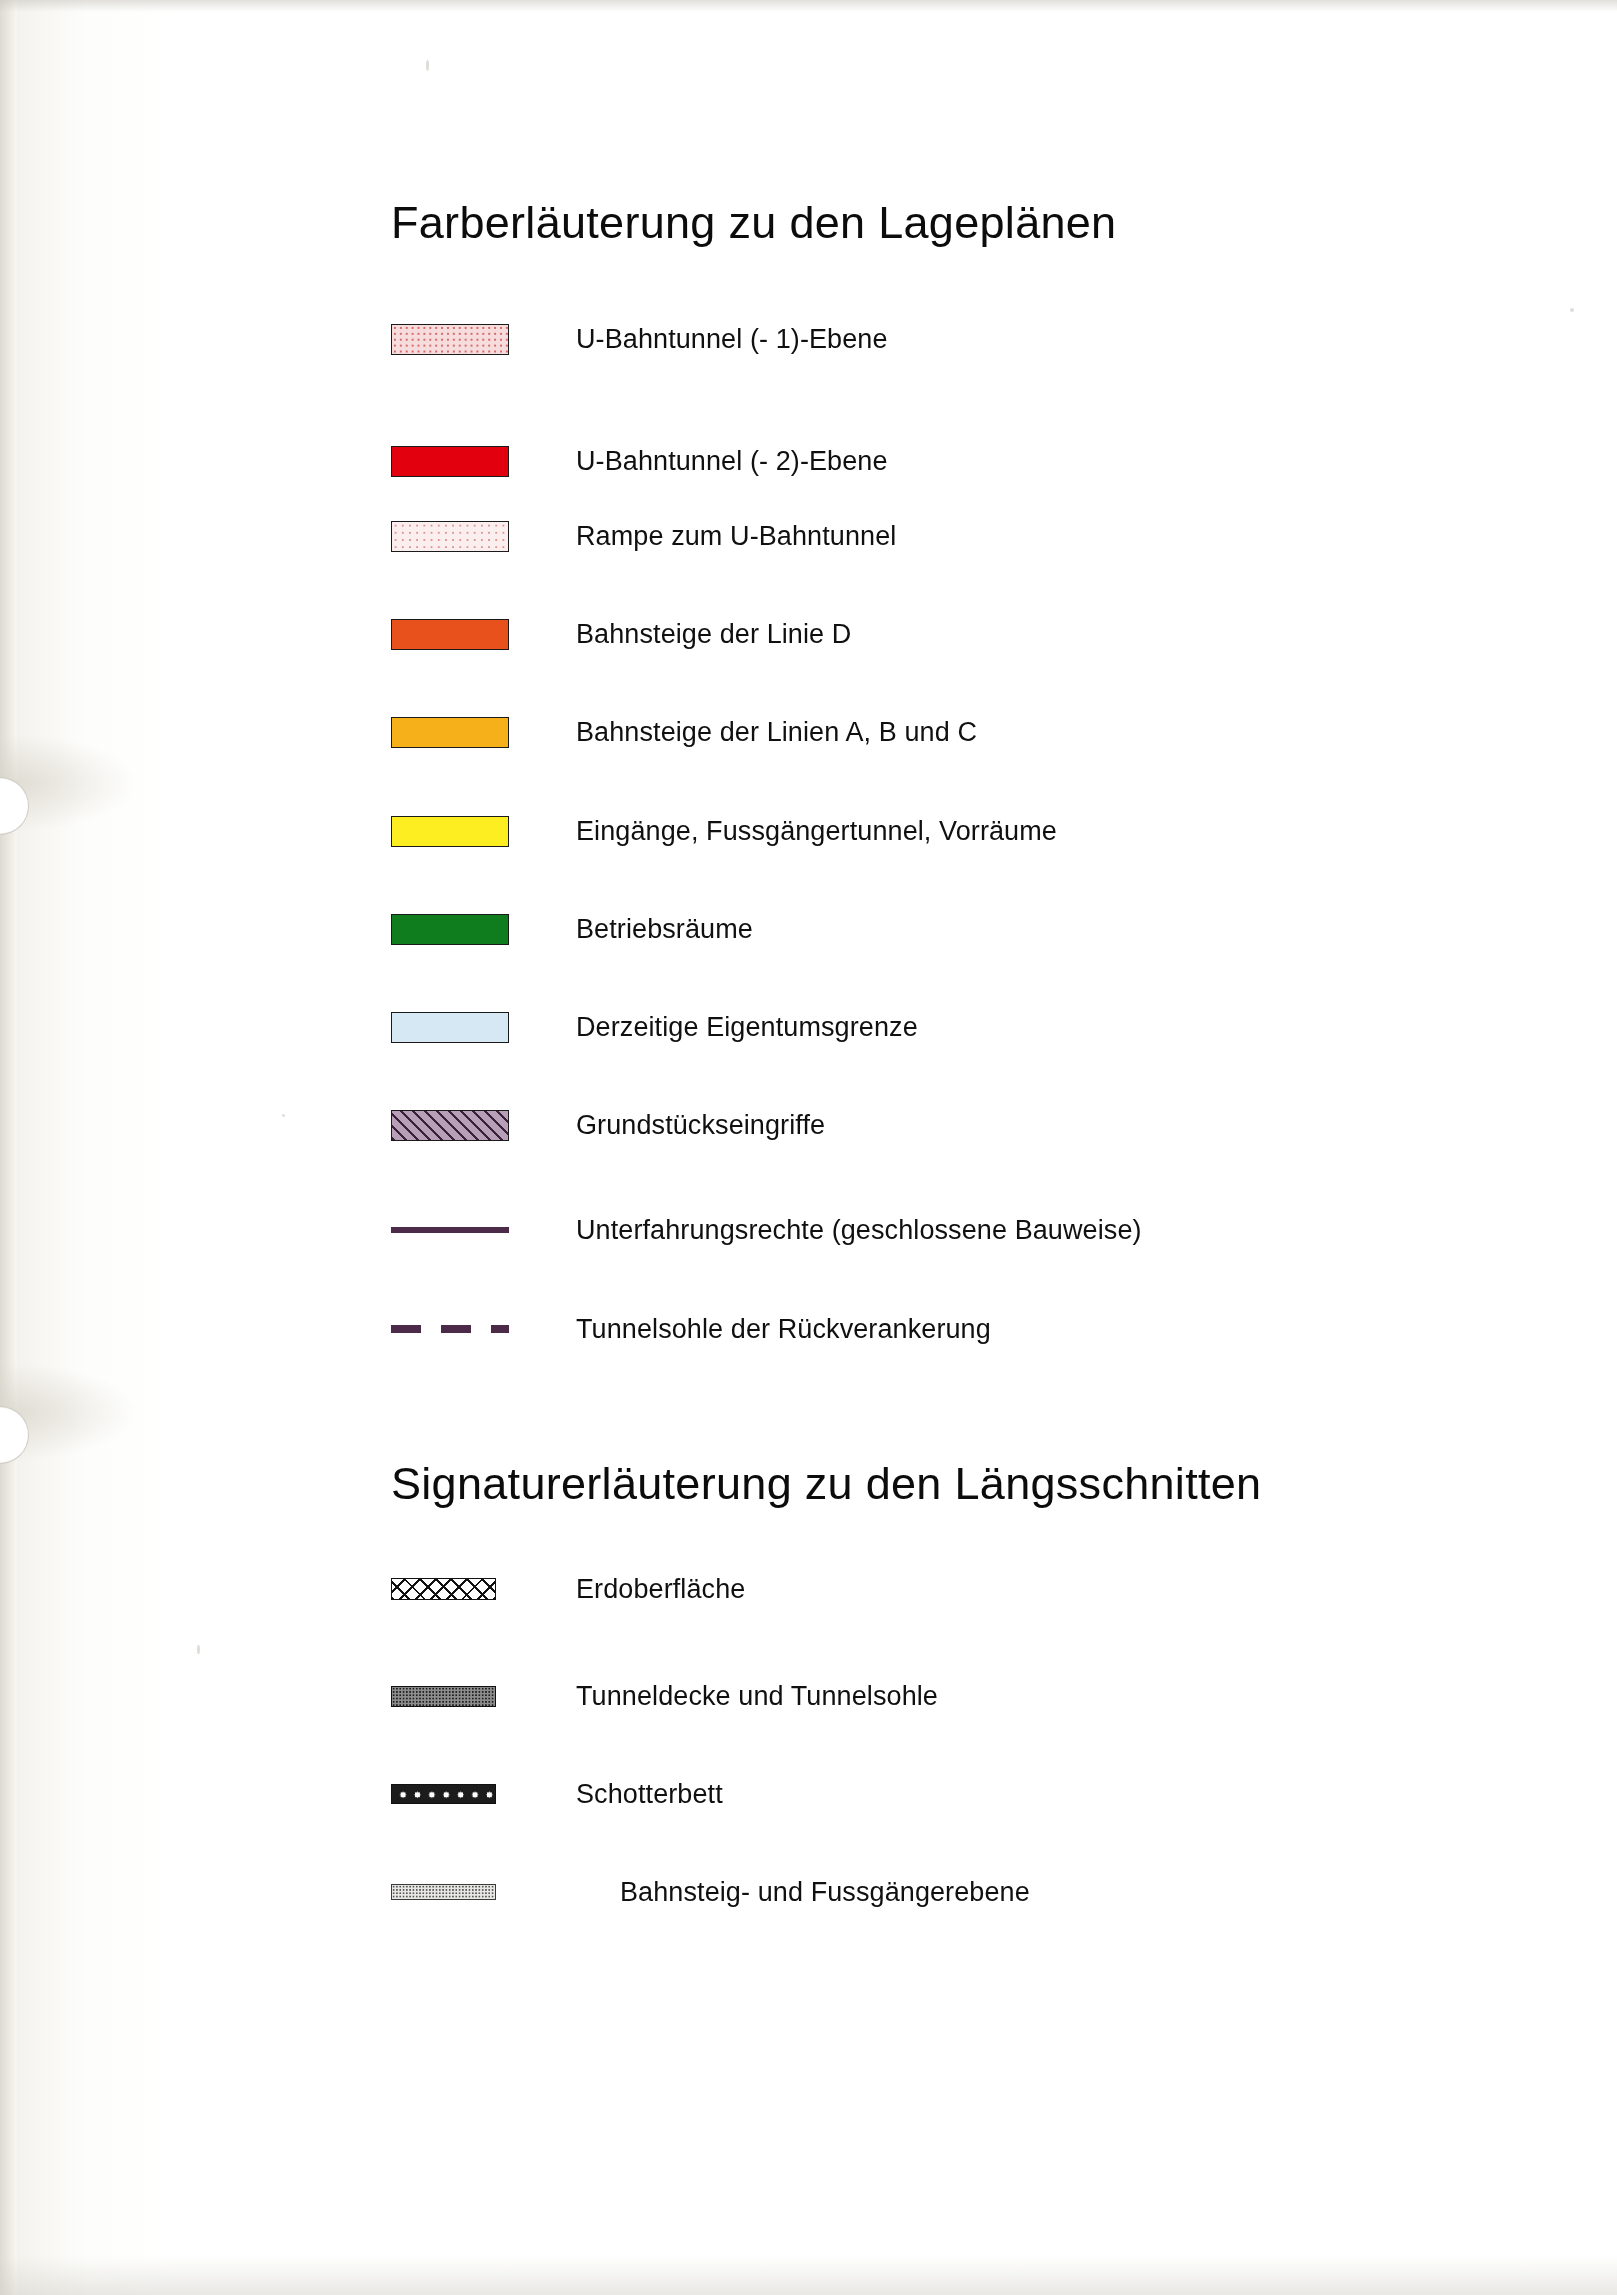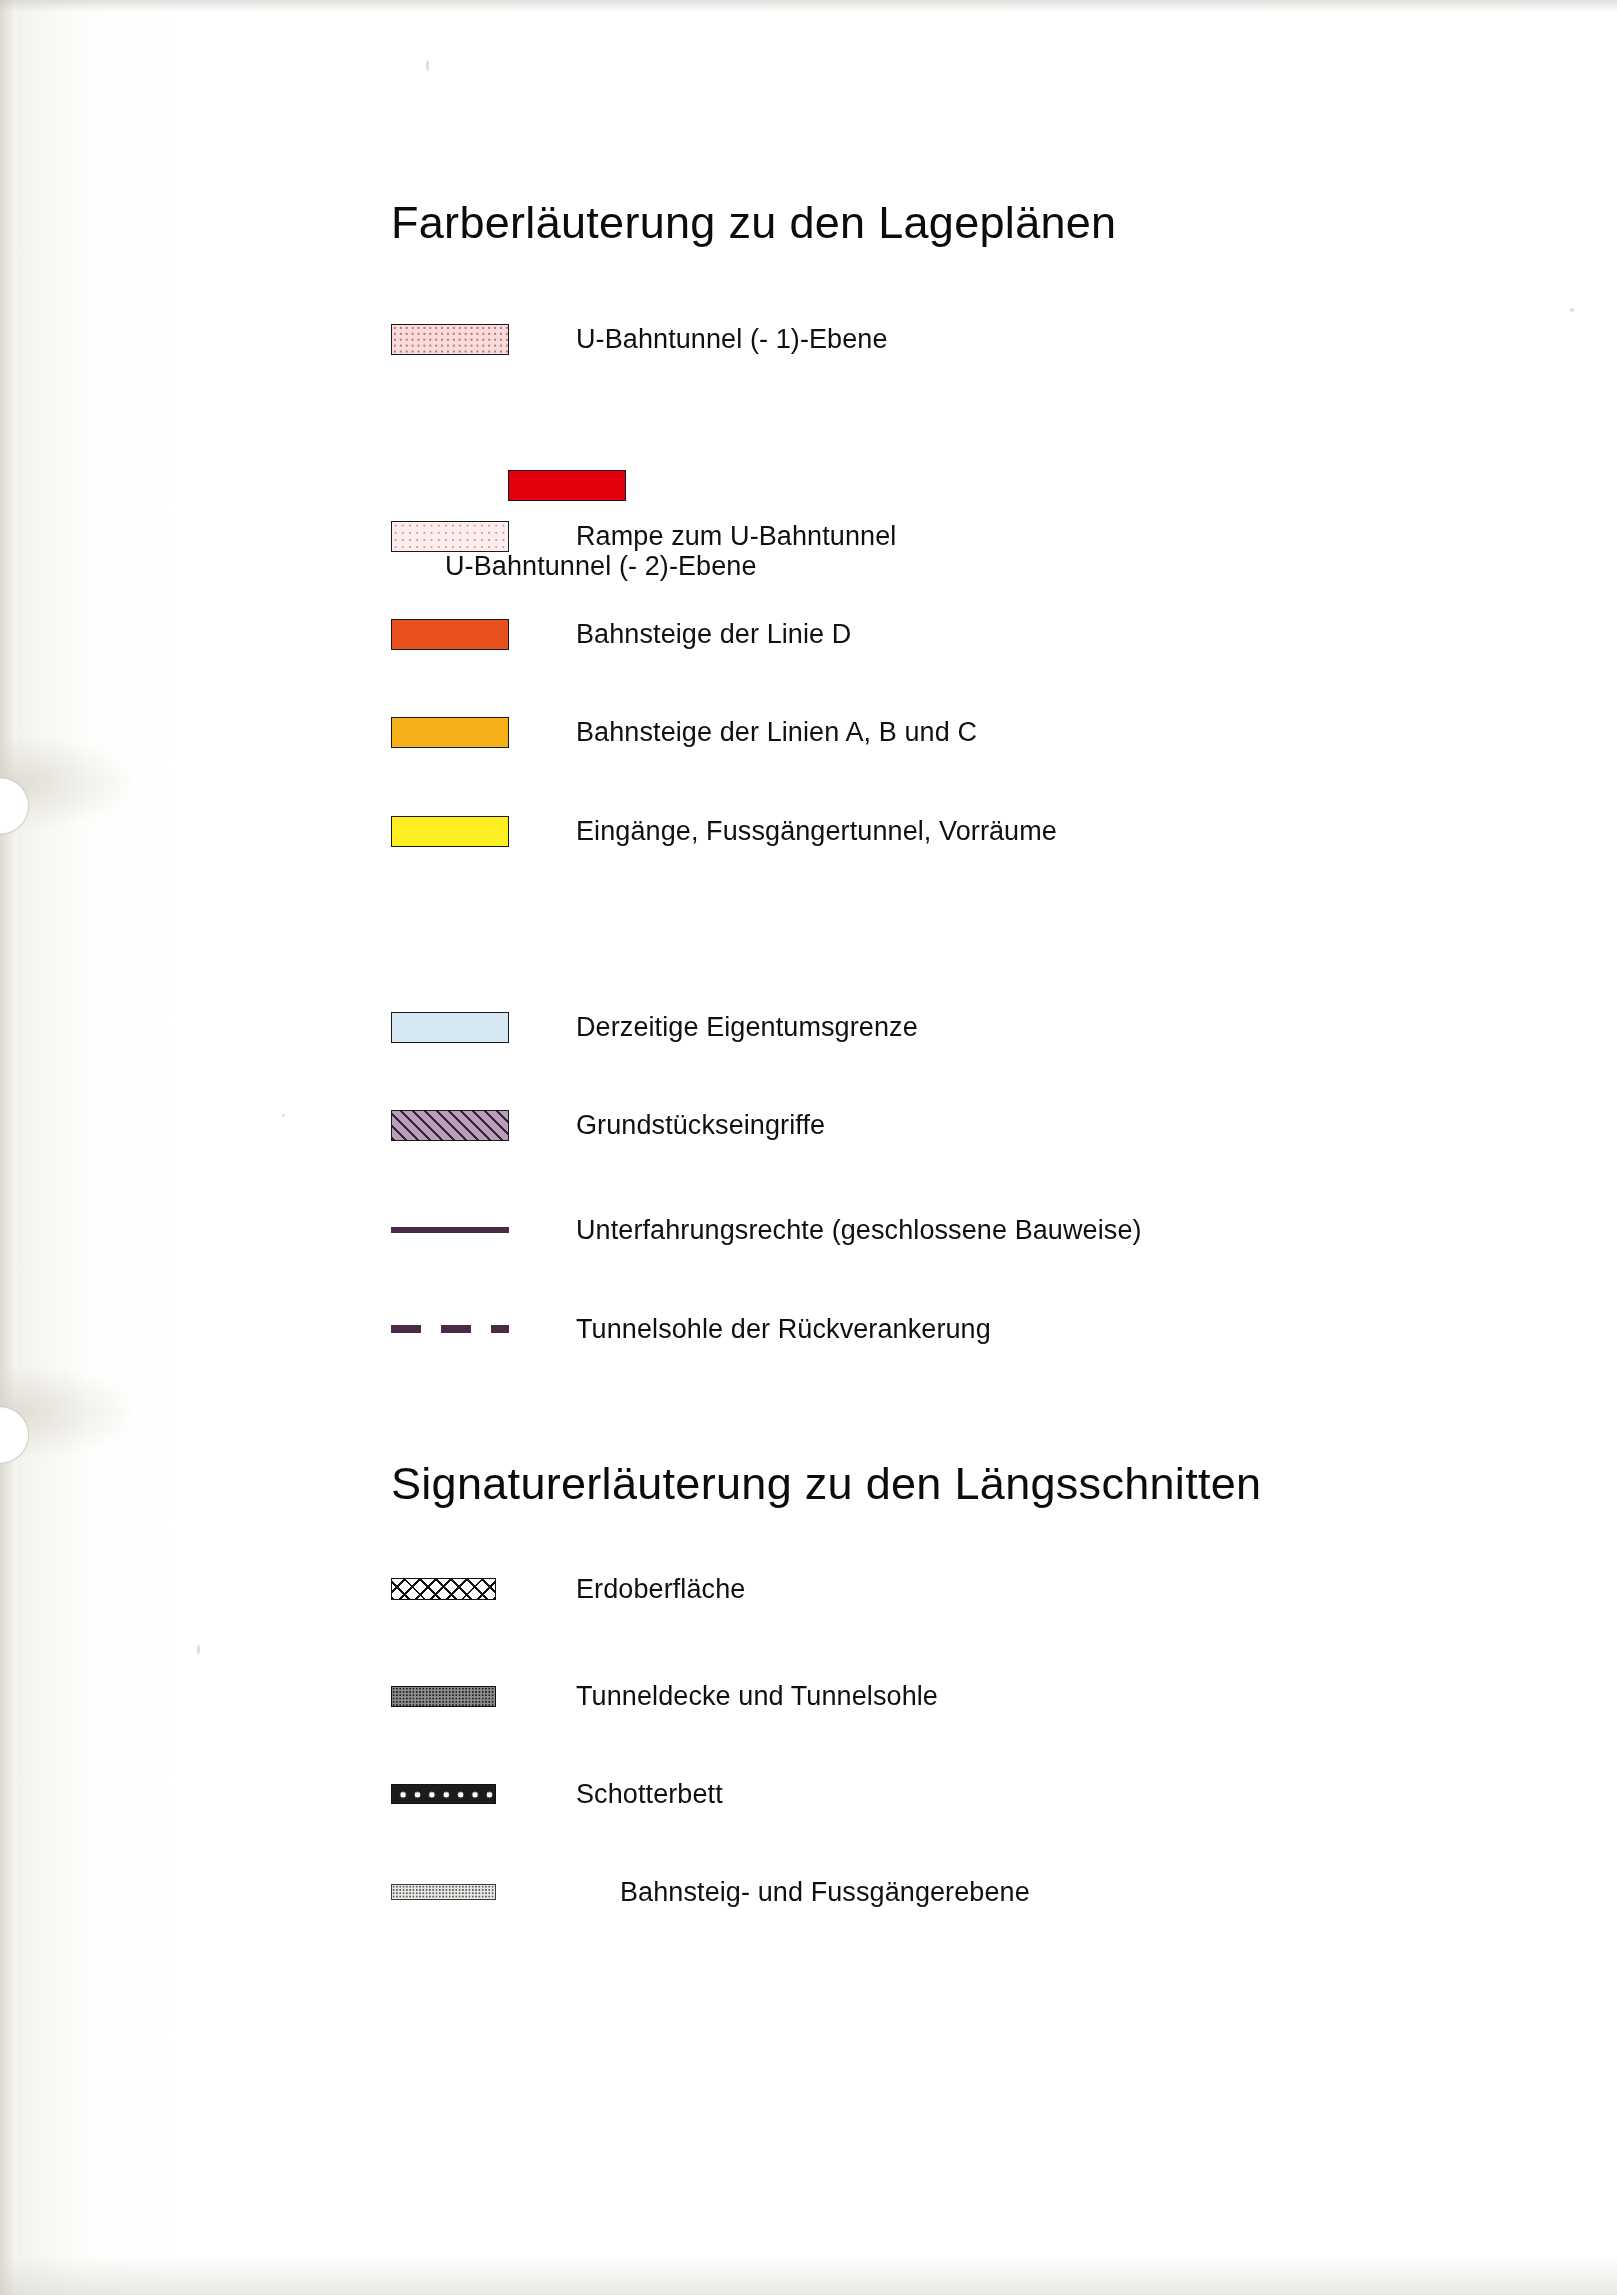--- a/index.html
+++ b/index.html
@@ -219,21 +219,21 @@
 
   <h1 class="section-title" id="title-1">Farberläuterung zu den Lageplänen</h1>
 
   <div class="legend-row" style="top:318px;">
     <span class="swatch-wrap">
       <span class="swatch sw-border sw-dots-pink"></span>
     </span>
     <span class="legend-label">U-Bahntunnel (- 1)-Ebene</span>
   </div>
 
-  <div class="legend-row" style="top:420px;flex-direction:column;">
+  <div class="legend-row" style="top:440px;">
     <span class="swatch-wrap">
       <span class="swatch sw-border sw-solid-red"></span>
     </span>
     <span class="legend-label">U-Bahntunnel (- 2)-Ebene</span>
   </div>
 
   <div class="legend-row" style="top:515px;">
     <span class="swatch-wrap">
       <span class="swatch sw-border sw-dots-light"></span>
     </span>
@@ -254,20 +254,26 @@
     <span class="legend-label">Bahnsteige der Linien A, B und C</span>
   </div>
 
   <div class="legend-row" style="top:810px;">
     <span class="swatch-wrap">
       <span class="swatch sw-border sw-solid-yellow"></span>
     </span>
     <span class="legend-label">Eingänge, Fussgängertunnel, Vorräume</span>
   </div>
 
+  <div class="legend-row" style="top:908px;">
+    <span class="swatch-wrap">
+      <span class="swatch sw-border sw-solid-green"></span>
+    </span>
+    <span class="legend-label">Betriebsräume</span>
+  </div>
 
   <div class="legend-row" style="top:1006px;">
     <span class="swatch-wrap">
       <span class="swatch sw-border sw-solid-paleblue"></span>
     </span>
     <span class="legend-label">Derzeitige Eigentumsgrenze</span>
   </div>
 
   <div class="legend-row" style="top:1104px;">
     <span class="swatch-wrap">

